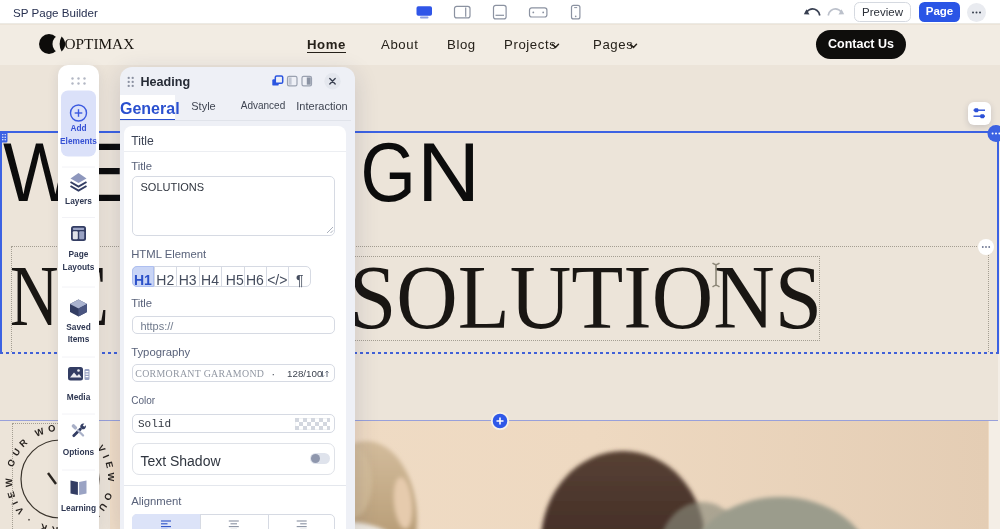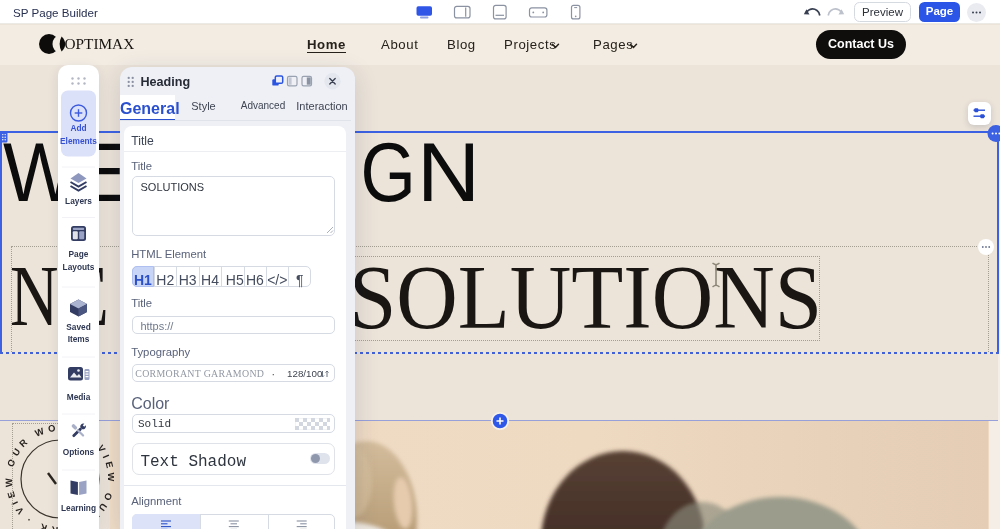--- a/index.html
+++ b/index.html
@@ -373,21 +373,21 @@
   <div class="abs" style="left:11.2px;top:278.7px;font-size:11.3px;color:#59627a;">Typography</div>
   <div class="abs" style="left:11.7px;top:297.2px;width:203.7px;height:18.3px;border:1px solid #d6dae3;border-radius:5px;background:#fff;"></div>
   <div class="abs" style="left:15.3px;top:300.8px;font-family:'Liberation Serif',serif;font-size:9.9px;letter-spacing:.3px;color:#9298a3;text-align:right;">CORMORANT GARAMOND</div>
   <div class="abs" style="left:151.5px;top:300.9px;font-size:10.5px;color:#3e4450;">·</div>
   <div class="abs" style="left:167px;top:301.3px;font-size:9.8px;color:#3e4450;">128/100</div>
   <svg class="abs" style="left:199.5px;top:301.5px;" width="10" height="10" viewBox="0 0 10 10">
     <path d="M2.5 2 L2.5 8 M1 6.5 L2.5 8 L4 6.5" stroke="#6a7280" stroke-width="1" fill="none"></path>
     <path d="M7 8 L7 2 M5.5 3.5 L7 2 L8.5 3.5" stroke="#6a7280" stroke-width="1" fill="none"></path>
   </svg>
 
-  <div class="abs" style="left:11.2px;top:328.4px;font-size:16px;color:#59627a;">Color</div>
+  <div class="abs" style="left:11.2px;top:328.4px;font-size:10px;color:#59627a;">Color</div>
   <div class="abs" style="left:11.7px;top:347.2px;width:203.7px;height:18.7px;border:1px solid #d6dae3;border-radius:5px;background:#fff;"></div>
   <div class="abs" style="left:18px;top:351.3px;font-size:11px;color:#2f353f;font-family:Liberation Mono, monospace;">Solid</div>
   <svg class="abs" style="left:174.5px;top:350.6px;" width="35.8" height="12" viewBox="0 0 35.8 12">
     <rect x="0" y="0" width="35.8" height="12" rx="2.5" fill="#fff" stroke="#e0e3ea" stroke-width=".8"></rect>
     <g fill="#d3d7df">
       <rect x="0" y="0" width="4" height="4"></rect>
         <rect x="8" y="0" width="4" height="4"></rect>
         <rect x="16" y="0" width="4" height="4"></rect>
         <rect x="24" y="0" width="4" height="4"></rect>
         <rect x="32" y="0" width="3.8" height="4"></rect>
@@ -397,21 +397,21 @@
         <rect x="28" y="4" width="4" height="4"></rect>
       <rect x="0" y="8" width="4" height="4"></rect>
         <rect x="8" y="8" width="4" height="4"></rect>
         <rect x="16" y="8" width="4" height="4"></rect>
         <rect x="24" y="8" width="4" height="4"></rect>
         <rect x="32" y="8" width="3.8" height="4"></rect>
     </g>
   </svg>
 
   <div class="abs" style="left:11.7px;top:376.1px;width:203.7px;height:32.4px;border:1px solid #dfe2e8;border-radius:7px;background:#fff;"></div>
-  <div class="abs" style="left:20.4px;top:385.5px;font-size:16px;color:#2f353f;font-family:Liberation Mono, monospace;">Text Shadow</div>
+  <div class="abs" style="left:20.4px;top:385.5px;font-size:14px;color:#2f353f;">Text Shadow</div>
   <div class="abs" style="left:189.5px;top:386px;width:20px;height:11px;border-radius:5.5px;background:#dfe3ec;"></div>
   <div class="abs" style="left:190.5px;top:387px;width:9px;height:9px;border-radius:50%;background:#8f97ad;"></div>
 
   <div class="abs" style="left:4.2px;top:418.3px;width:222.3px;height:1px;background:#e4e7ed;"></div>
   <div class="abs" style="left:11.2px;top:427.5px;font-size:11.3px;color:#59627a;">Alignment</div>
   <div class="abs" style="left:11.7px;top:446.5px;width:203.7px;height:21.5px;border:1px solid #d6dae3;border-radius:5px;background:#fff;"></div>
   <div class="abs" style="left:11.7px;top:446.5px;width:67.9px;height:21.5px;background:#dce3f8;border-radius:5px 0 0 5px;"></div>
   <div class="abs" style="left:79.6px;top:446.5px;width:1px;height:21.5px;background:#d6dae3;"></div>
   <div class="abs" style="left:147.5px;top:446.5px;width:1px;height:21.5px;background:#d6dae3;"></div>
   <svg class="abs" style="left:11.7px;top:446.5px;" width="203.7" height="21.5" viewBox="0 0 203.7 21.5">

